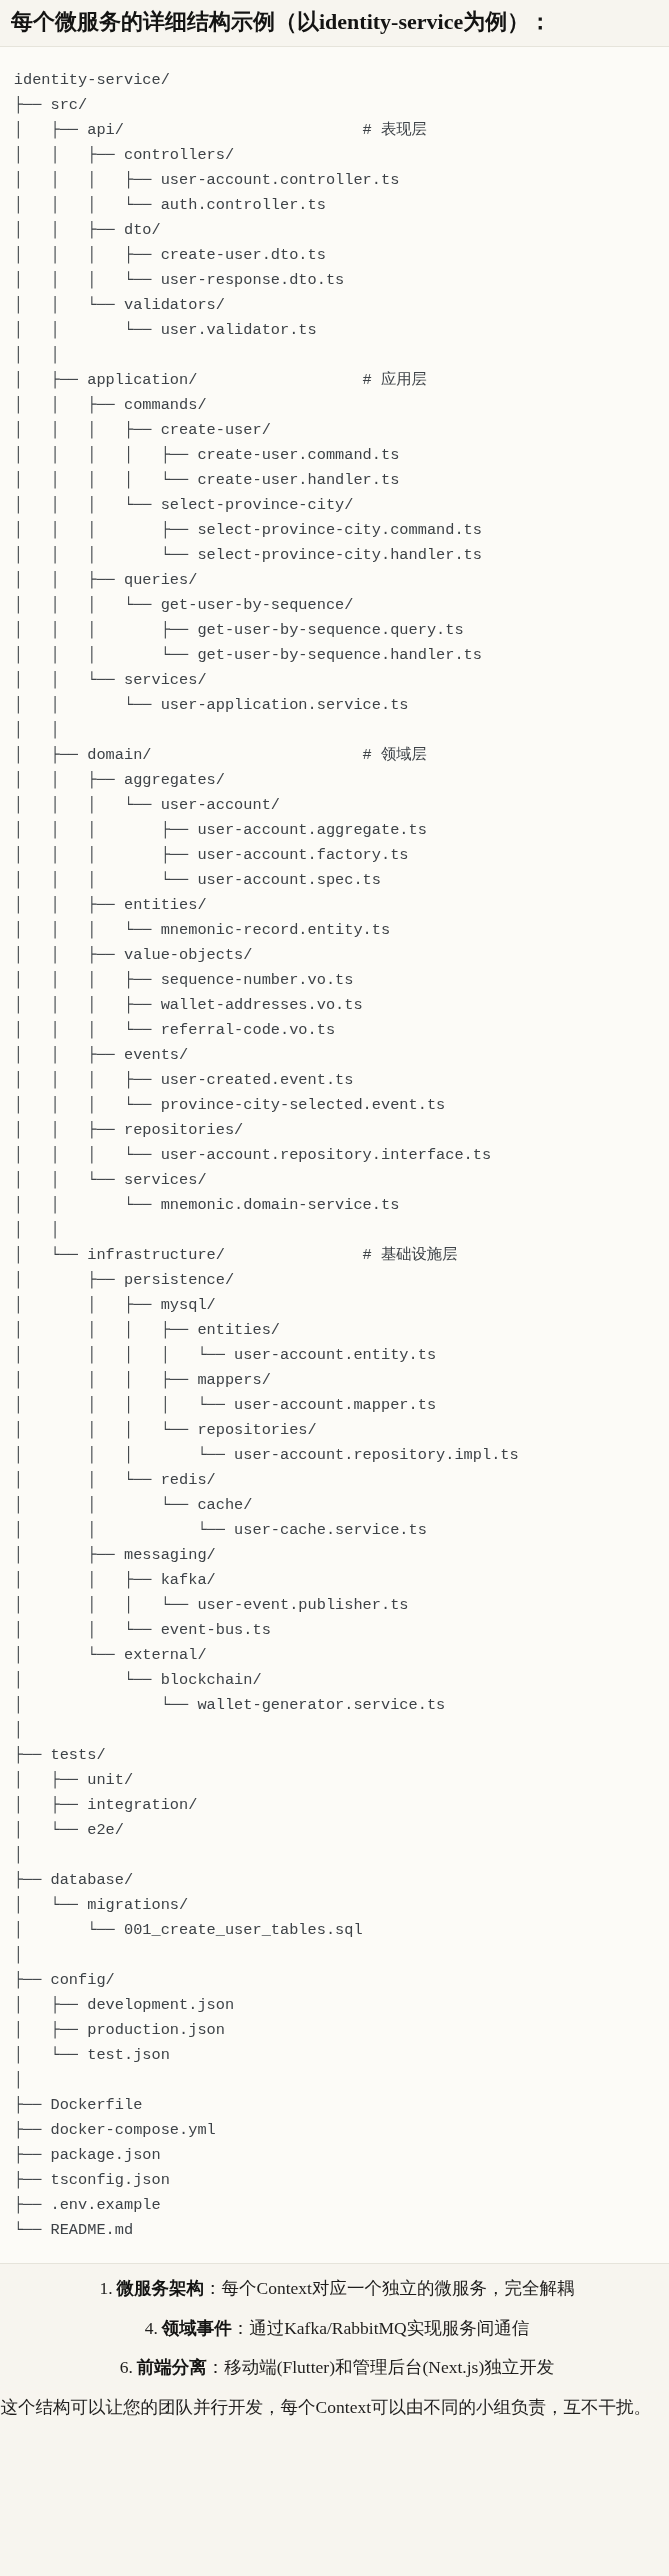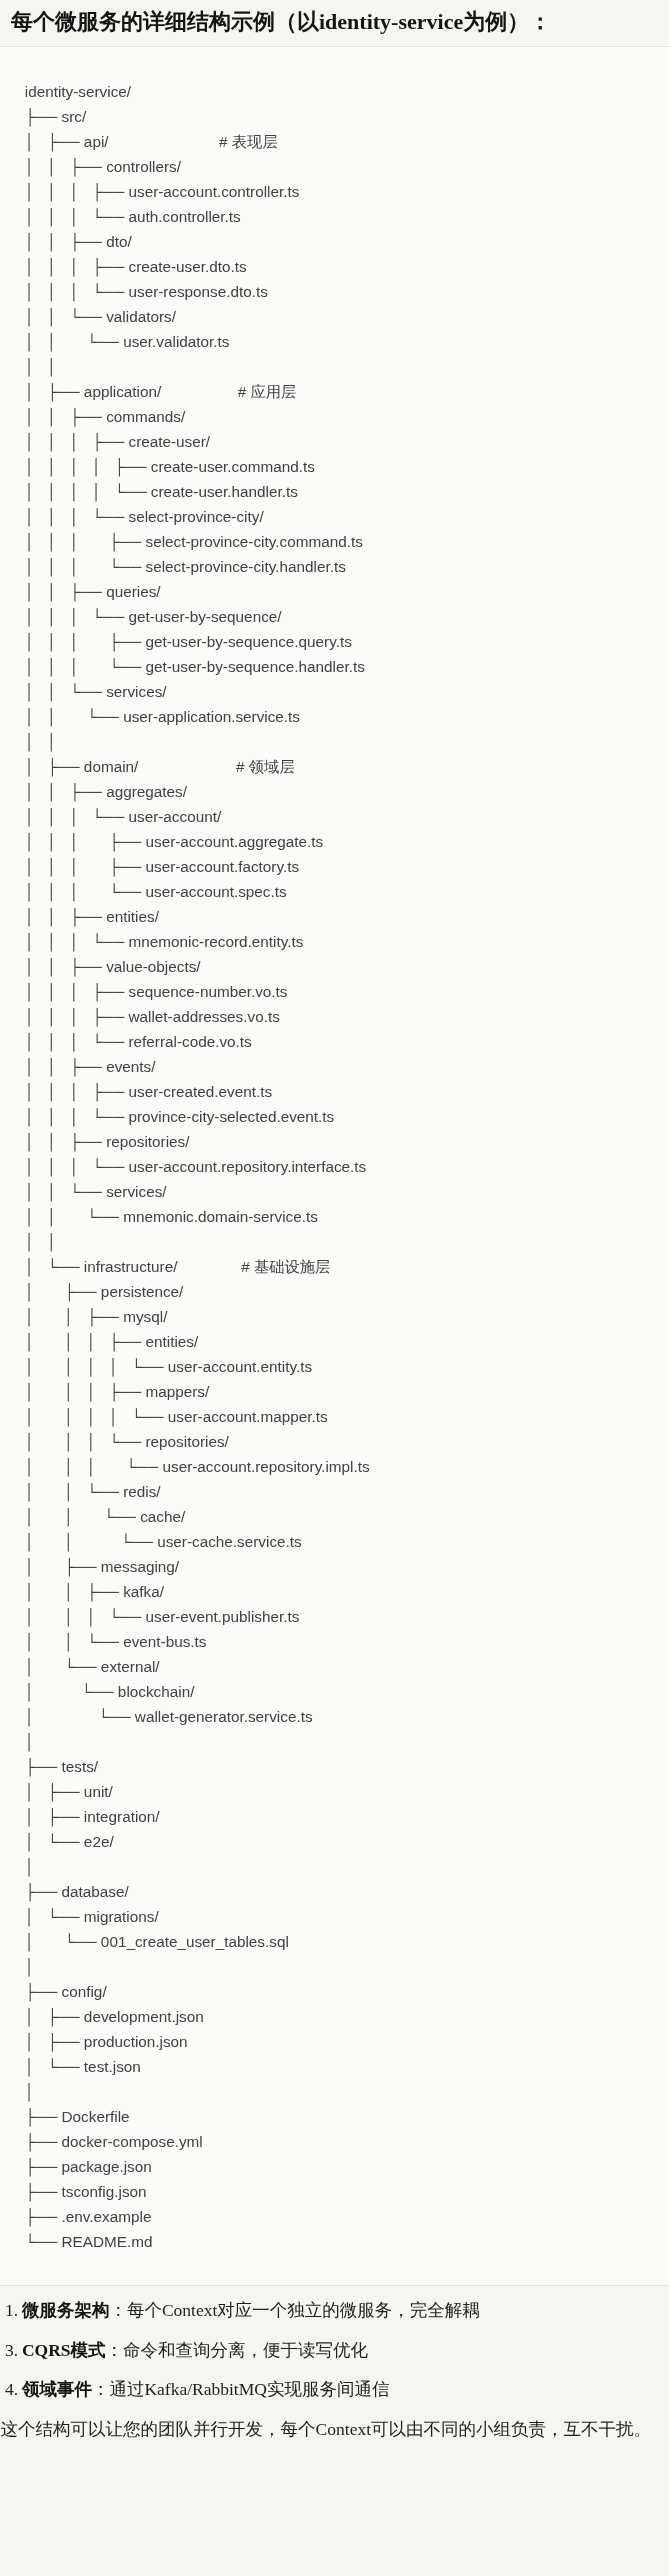--- a/index.html
+++ b/index.html
@@ -26,40 +26,41 @@
     font-family: "Liberation Serif", serif;
   }
   .code-block {
     margin-top: 11.3px;
     background: #FCFBF7;
     border-top: 0.6px solid #E6E4DB;
     border-bottom: 0.6px solid #E6E4DB;
     padding: 15.6px 8.8px;
   }
   .code-block pre {
-    margin: 16px;
-    font-family: Liberation Sans, sans-serif;
+    margin: 5px;
+    font-family: Liberation Mono, monospace;
     font-size: 15.3px;
     line-height: 25px;
     color: #3D4247;
     white-space: pre;
   }
   h2.notes-heading {
     margin: 19.4px 0 0 0;
     padding-left: 1.9px;
     font-size: 22px;
     line-height: 27.5px;
     font-weight: bold;
     color: #141413;
     font-family: "Liberation Serif", serif;
   }
   ol.notes-list {
     list-style: none;
     margin: 13px 0 0 0;
     padding: 0 0 0 5px;
+    text-align: center;
   }
   ol.notes-list li {
     font-size: 17.5px;
     line-height: 22.5px;
     margin-bottom: 17px;
     color: #1f1e1d;
   }
   ol.notes-list li:last-child {
     margin-bottom: 17px;
   }
@@ -176,24 +177,24 @@
 └── README.md</pre>
   </div>
 
   <div class="notes">
 
     <ol class="notes-list">
       <li>
         <span class="item-num">1.</span><span class="item-term">微服务架构</span><span class="item-desc">：每个Context对应一个独立的微服务，完全解耦</span>
       </li>
       <li>
-        <span class="item-num">3.</span><span class="item-term">CQRS模式</span><span class="item-desc">：命令和查询分离，便于读写优化</span>
+        <span class="item-num">4.</span><span class="item-term">领域事件</span><span class="item-desc">：通过Kafka/RabbitMQ实现服务间通信</span>
       </li>
       <li>
-        <span class="item-num">4.</span><span class="item-term">领域事件</span><span class="item-desc">：通过Kafka/RabbitMQ实现服务间通信</span>
+        <span class="item-num">6.</span><span class="item-term">前端分离</span><span class="item-desc">：移动端(Flutter)和管理后台(Next.js)独立开发</span>
       </li>
     </ol>
 
     <p class="closing">这个结构可以让您的团队并行开发，每个Context可以由不同的小组负责，互不干扰。</p>
   </div>
 
 </div>
 
 
 </body></html>

